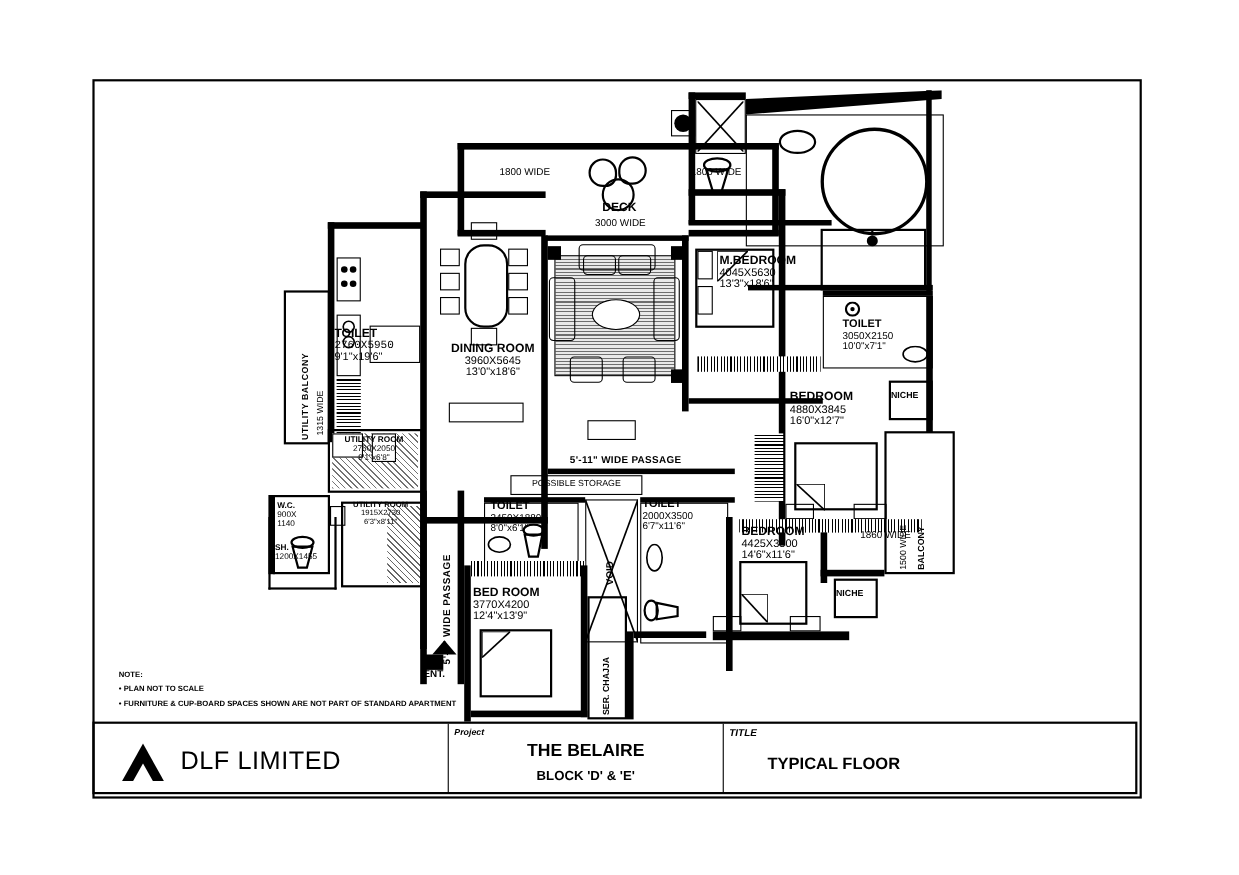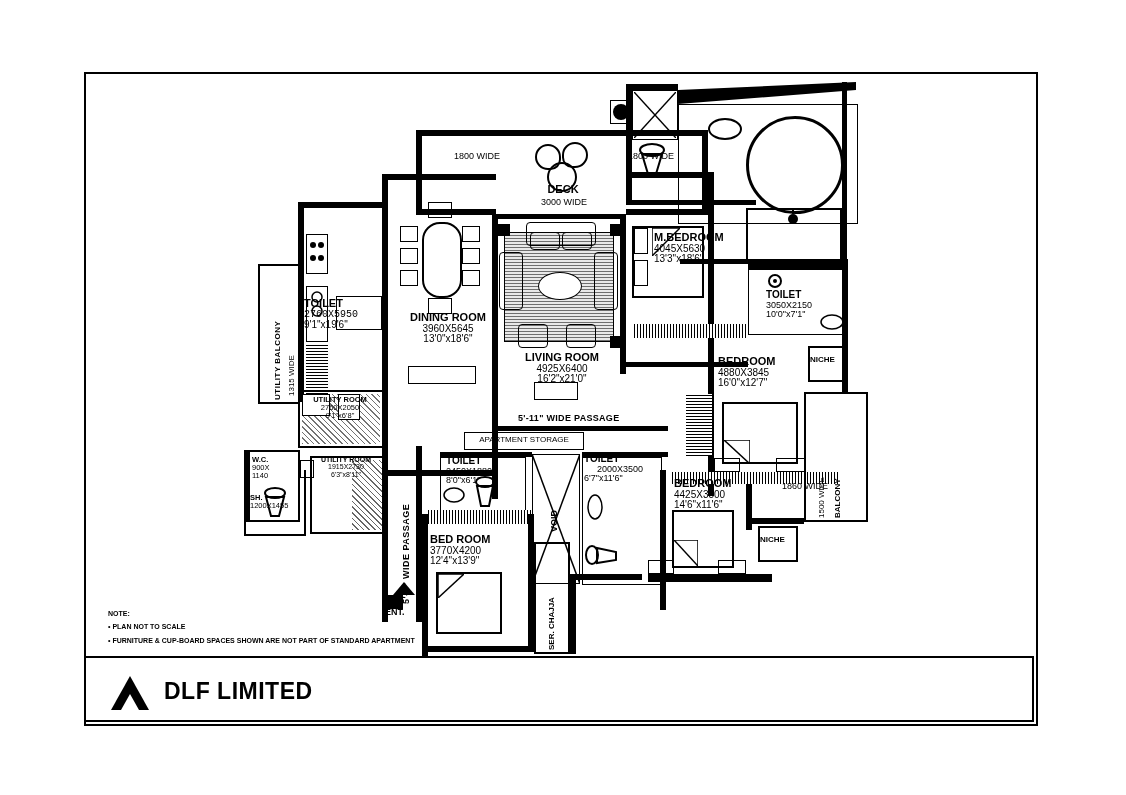--- a/index.html
+++ b/index.html
@@ -131,25 +131,20 @@
     <div class="thin" style="left:413px;top:178px;width:24px;height:58px;border-radius:4px;"></div>
     <div class="thin" style="left:508px;top:178px;width:24px;height:58px;border-radius:4px;"></div>
 
     <div class="thin" style="left:432px;top:250px;width:30px;height:24px;border-radius:4px;"></div>
     <div class="thin" style="left:480px;top:250px;width:30px;height:24px;border-radius:4px;"></div>
 
     <div class="thin" style="left:412px;top:150px;width:12px;height:12px;background:#000;"></div>
     <div class="thin" style="left:524px;top:150px;width:12px;height:12px;background:#000;"></div>
     <div class="thin" style="left:524px;top:262px;width:12px;height:12px;background:#000;"></div>
 
-    <div class="lbl c" style="left:418px;top:278px;width:116px;font-size:11px;">
-      <span class="nm">LIVING ROOM</span>
-      <span class="d1" style="font-size:10px;">4925X6400</span>
-      <span class="d2" style="font-size:10px;">16'2"x21'0"</span>
-    </div>
 
     <div class="thin" style="left:448px;top:308px;width:44px;height:18px;"></div>
 
     <div class="wall" style="left:296px;top:100px;width:6px;height:302px;"></div>
     <div class="wall" style="left:296px;top:100px;width:114px;height:6px;"></div>
     <div class="wall" style="left:296px;top:396px;width:116px;height:6px;"></div>
 
     <div class="abs" style="left:336px;top:148px;width:36px;height:72px;border:2px solid #000;border-radius:18px;background:#fff;"></div>
     <div class="thin" style="left:342px;top:128px;width:24px;height:16px;"></div>
     <div class="thin" style="left:342px;top:224px;width:24px;height:16px;"></div>
@@ -251,21 +246,21 @@
     <div class="lbl" style="left:299px;top:534px;font-size:9px;font-weight:bold;">
       <span class="nm">ENT.</span>
     </div>
 
     <div class="wall" style="left:412px;top:352px;width:170px;height:5px;"></div>
     <div class="lbl" style="left:432px;top:340px;font-size:9px;font-weight:bold;letter-spacing:.3px;">
       <span class="nm">5'-11" WIDE PASSAGE</span>
     </div>
     <div class="thin" style="left:378px;top:358px;width:120px;height:18px;"></div>
     <div class="lbl c" style="left:378px;top:362px;width:120px;font-size:8px;">
-      <span class="d1">APARTMENT  STORAGE</span>
+      <span class="d1">POSSIBLE  STORAGE</span>
     </div>
 
     <div class="wall" style="left:622px;top:98px;width:6px;height:192px;"></div>
     <div class="wall" style="left:540px;top:98px;width:88px;height:6px;"></div>
     <div class="thin" style="left:546px;top:152px;width:72px;height:72px;border-width:2px;"></div>
     <div class="thin" style="left:548px;top:154px;width:14px;height:26px;"></div>
     <div class="thin" style="left:548px;top:186px;width:14px;height:26px;"></div>
     <div class="abs" style="left:566px;top:154px;width:28px;height:28px;">
       <svg width="28" height="28">
           <polyline points="0,28 0,0 28,0" fill="none" stroke="#000" stroke-width="1.5"></polyline>
@@ -356,21 +351,21 @@
     <div class="lbl" style="left:674px;top:462px;font-size:8px;font-weight:bold;">
       <span class="nm">NICHE</span>
     </div>
     <div class="wall" style="left:660px;top:410px;width:6px;height:46px;"></div>
     <div class="wall" style="left:660px;top:444px;width:58px;height:6px;"></div>
 
     <div class="wall" style="left:496px;top:378px;width:86px;height:5px;"></div>
     <div class="thin" style="left:496px;top:383px;width:80px;height:128px;"></div>
     <div class="lbl" style="left:498px;top:380px;font-size:10px;">
       <span class="nm">TOILET</span>
-      <span class="d1" style="font-size:9px;padding-left:13px;">2000X3500</span>
+      <span class="d1" style="font-size:9px;">2000X3500</span>
       <span class="d2" style="font-size:9px;">6'7"x11'6"</span>
     </div>
     <div class="abs" style="left:500px;top:420px;width:18px;height:26px;">
       <svg width="18" height="26">
           <ellipse cx="9" cy="13" rx="7" ry="12" fill="none" stroke="#000" stroke-width="1.5"></ellipse>
         </svg>
     </div>
     <div class="abs" style="left:498px;top:468px;width:34px;height:26px;">
       <svg width="34" height="26">
           <ellipse cx="8" cy="13" rx="6" ry="9" fill="none" stroke="#000" stroke-width="2"></ellipse>
@@ -442,20 +437,29 @@
     <div>• FURNITURE &amp; CUP-BOARD SPACES SHOWN ARE NOT PART OF STANDARD APARTMENT</div>
   </div>
 
 
   <div id="titleblock">
     <div class="tbcell" style="width:322px;">
       <div class="abs" style="left:22px;top:16px;width:44px;height:36px;">
         <div class="tri" style="left:3px;top:2px;"></div>
         <div class="tri2" style="left:13px;top:20px;border-bottom-color:#fff;"></div>
       </div>
-      <div class="abs" style="left:78px;top:20px;font-size:23px;font-weight:bold;letter-spacing:.5px;">DLF LIMITED</div>
-    </div>
-
-
+      <div class="abs" style="left:78px;top:20px;font-size:23px;font-weight:normal;letter-spacing:.5px;">DLF LIMITED</div>
+    </div>
+
+    <div class="tbcell" style="width:250px;">
+      <div class="tbhdr">Project</div>
+      <div class="tbmain" style="font-size:16px;top:16px;">THE BELAIRE</div>
+      <div class="tbmain" style="font-size:12px;top:40px;">BLOCK 'D' &amp; 'E'</div>
+    </div>
+
+    <div class="tbcell" style="width:200px;">
+      <div class="tbhdr" style="font-size:9px;">TITLE</div>
+      <div class="tbmain" style="font-size:15px;top:28px;">TYPICAL FLOOR</div>
+    </div>
 
   </div>
 
 </div>
 
 </body></html>

